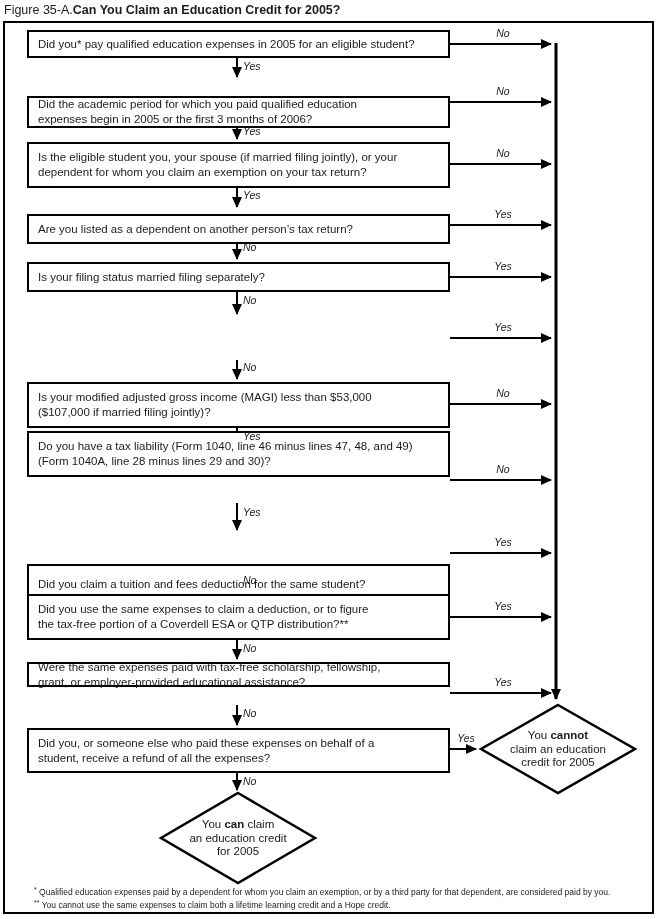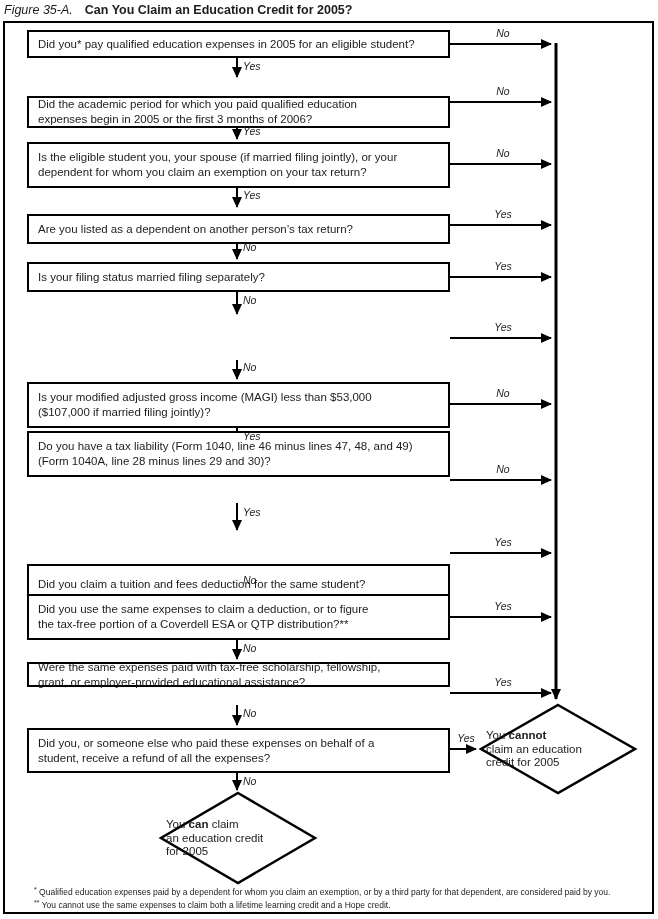--- a/index.html
+++ b/index.html
@@ -5,22 +5,22 @@
   html,body{margin:0;padding:0;background:#ffffff;}
   .page{
     position:relative;
     width:658px;height:919px;
     background:#ffffff;
     font-family:"Liberation Sans", sans-serif;
     color:#1c1c1c;
     overflow:hidden;
   }
   .title{position:absolute;left:4px;top:3px;font-size:12.5px;white-space:nowrap;}
-  .t-prefix{font-weight:normal;font-style:italic;}
-  .t-main{font-weight:bold;margin-left:12px;}
+  .t-prefix{font-weight:normal;}
+  .t-main{font-weight:bold;margin-left:0;}
   .frame{
     position:absolute;left:3px;top:21px;width:651px;height:893px;
     border:2px solid #000;box-sizing:border-box;background:transparent;
   }
   .qbox{
     position:absolute;left:27px;width:423px;box-sizing:border-box;
     border:2px solid #000;background:#fff;
     display:flex;align-items:center;
     padding:0 8px 0 9px;
     font-size:11.5px;line-height:15px;
@@ -29,21 +29,21 @@
   .vlabel{
     position:absolute;left:243px;
     font-style:italic;font-size:10.5px;line-height:11px;
   }
   .hlabel{
     position:absolute;left:480px;width:46px;text-align:center;
     font-style:italic;font-size:10.5px;line-height:11px;
   }
   .hlabel.short{left:452px;width:28px;}
   .dtext{
-    position:absolute;width:144px;
+    position:absolute;width:144px;text-align:center;
     font-size:11.5px;line-height:13.5px;
   }
   .flow-svg{position:absolute;left:0;top:0;pointer-events:none;}
   .footnotes{
     position:absolute;left:34px;top:885px;width:600px;
     font-size:8.5px;line-height:10.5px;white-space:nowrap;
   }
   .fn-marker{font-size:7px;vertical-align:3px;}
 </style>
 </head>

